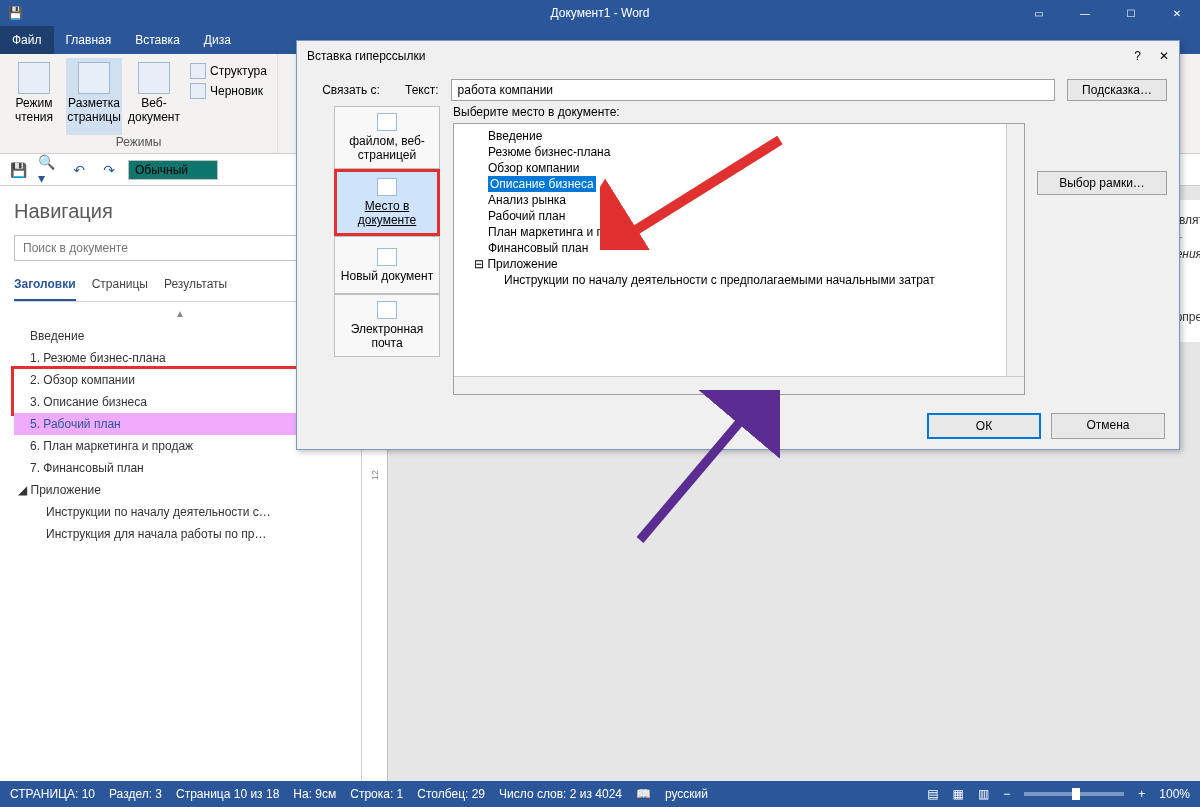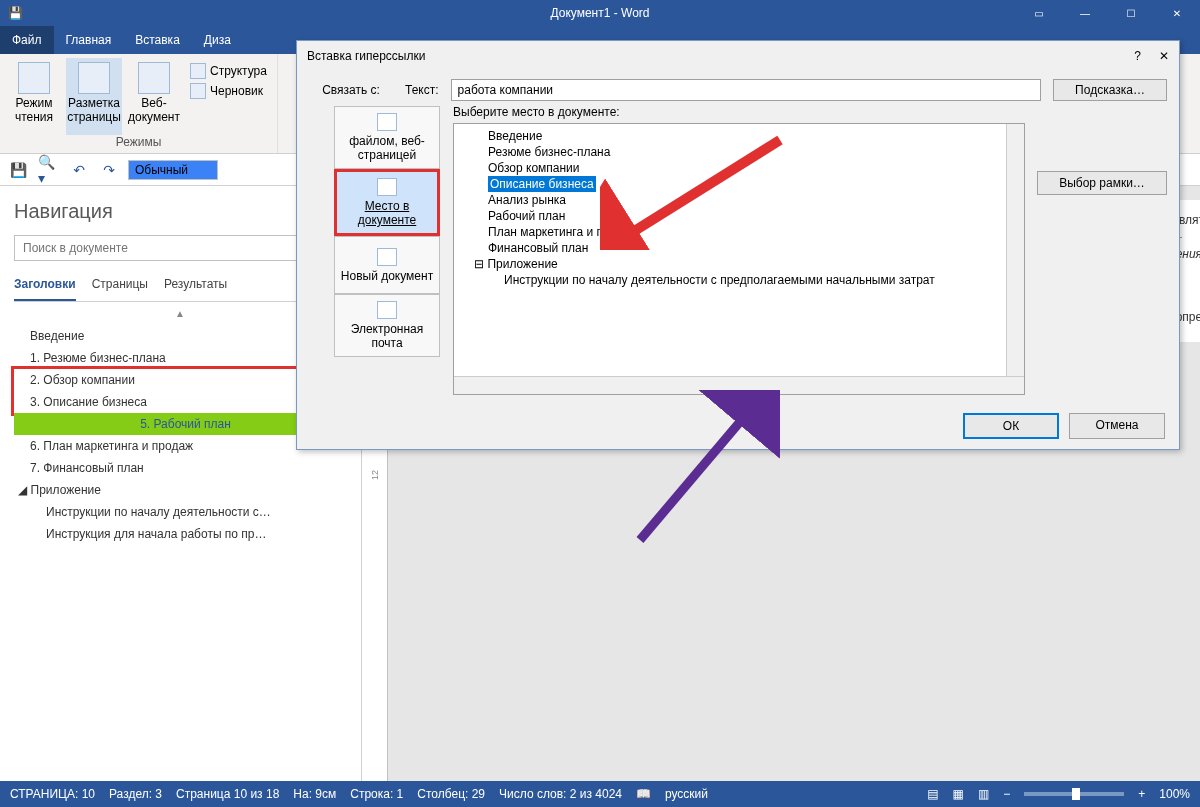--- a/index.html
+++ b/index.html
@@ -24,34 +24,34 @@
 .big-btn { width: 56px; display: flex; flex-direction: column; align-items: center; justify-content: flex-start; padding-top: 4px; gap: 2px; }
 .big-btn .ico { width: 32px; height: 32px; background: #e8eef7; border: 1px solid #9fbad8; }
 .big-btn.active { background: #d0e0f0; align-items: center; }
 .small-btns { display: flex; flex-direction: column; gap: 2px; padding-top: 4px; }
 .small-btn { display: flex; align-items: center; gap: 4px; padding: 1px 4px; }
 .small-btn .ico { width: 16px; height: 16px; background: #e8eef7; border: 1px solid #9fbad8; }
 
 
 .qat-row { height: 32px; border-bottom: 1px solid #d0d0d0; display: flex; align-items: center; padding: 0 8px; gap: 8px; }
 .qat-ico { width: 22px; height: 22px; display: flex; align-items: center; justify-content: center; color: #2b579a; font-size: 14px; }
-.style-box { border: 1px solid #c0c0c0; padding: 2px 24px 2px 6px; background: #3b82f6; min-width: 90px; }
+.style-box { border: 1px solid #c0c0c0; padding: 2px 24px 2px 6px; background: #0f766e; min-width: 90px; }
 
 
 .main-area { display: flex; height: calc(807px - 26px - 28px - 100px - 32px - 26px); }
 .nav-pane { width: 362px; border-right: 1px solid #d0d0d0; background: #fff; padding: 14px 14px 0 14px; overflow: hidden; }
 .nav-title { color: #595959; font-size: 20px; font-weight: normal; }
 .nav-search { width: 100%; border: 1px solid #c0c0c0; padding: 5px 8px; margin: 12px 0; }
 .nav-tabs { display: flex; gap: 16px; border-bottom: 1px solid #d0d0d0; }
 .nav-tabs .t { padding: 4px 0 8px; color: #444; }
 .nav-tabs .t.active { color: #2b579a; border-bottom: 2px solid #2b579a; font-weight: 600; }
 .nav-collapse { text-align: center; margin: 6px 0; color: #888; letter-spacing: 1px; font-size: 10px;}
 .nav-list { font-size: 13px; }
 .nav-list .item { padding: 4px 6px 4px 16px; color: #333; white-space: nowrap; overflow: hidden; text-overflow: ellipsis; }
-.nav-list .item.selected { background: #84cc16; color:#2b579a;text-align:center; }
+.nav-list .item.selected { background: #f0abfc; color:#2b579a; }
 .nav-list .sub { padding-left: 32px; }
 .nav-highlight { border: 3px solid #e03030; margin: -3px; }
 
 
 .doc-area { flex: 1; background: #e6e6e6; position: relative; overflow: hidden; }
 .ruler-v { position: absolute; left: 0; top: 14px; bottom: 0; width: 26px; background: #fff; border-right: 1px solid #c0c0c0; }
 .ruler-v .tick { position: absolute; left: 0; right: 0; font-size: 9px; text-align: center; color: #888; transform: rotate(-90deg);}
 .page { position: absolute; left: 40px; top: 14px; right: 0; background: #fff; padding: 12px 18px 12px 22px; font-family: Cambria, Georgia, serif; font-size: 17px; line-height: 1.45; color: #333; border-left: 2px solid #888;}
 .page .para { margin-bottom: 4px; }
 .page .italic { font-style: italic; }
@@ -67,40 +67,40 @@
 .zoom-slider .thumb { position: absolute; top: -4px; left: 48px; width: 8px; height: 12px; background: #fff; }
 
 
 .dialog { position: absolute; left: 296px; top: 40px; width: 884px; height: 410px; background: #f0f0f0; border: 1px solid #7a99c2; box-shadow: 2px 2px 6px rgba(0,0,0,0.25); display: flex; flex-direction: column; }
 .dialog-title { height: 30px; display: flex; align-items: center; justify-content: space-between; padding: 0 10px; font-size: 13px; }
 .dialog-title .dctrl { display: flex; gap: 18px; font-size: 14px; }
 .dialog-body { flex: 1; display: flex; flex-direction: column; }
 .dialog-row1 { display: flex; padding: 8px 12px 4px; gap: 12px; align-items: center; }
 .dialog-row1 .lbl { width: 84px; text-align: center;}
 .dialog-row1 input { flex: 1; border: 1px solid #a0a0a0; padding: 3px 6px; }
-.dialog-row1 .hint-btn { width: 114px; padding: 3px 0; border: 1px solid #a0a0a0; background: #e8e8e8; text-align: center; }
+.dialog-row1 .hint-btn { width: 100px; padding: 3px 0; border: 1px solid #a0a0a0; background: #e8e8e8; text-align: center; }
 .dialog-main { flex: 1; display: flex; padding: 0 12px 8px; gap: 12px; }
 .link-types { width: 108px; display: flex; flex-direction: column; gap: 0; border: 1px solid transparent; margin-left: 24px;}
 .link-type { border: 1px solid #c0c0c0; background: #f8f8f8; padding: 6px 4px; display: flex; flex-direction: column; align-items: center; gap: 3px; font-size: 11px; text-align: center; min-height: 58px; justify-content:center;}
 .link-type .ico { width: 20px; height: 18px; background: #fff; border: 1px solid #9fbad8; }
 .link-type.active { background: #cfe3fb; border: 3px solid #e03030; position: relative; z-index: 1;}
 .tree-wrap { flex: 1; display: flex; flex-direction: column; }
 .tree-label { padding-bottom: 4px; }
 .tree-box { flex: 1; border: 1px solid #a0a0a0; background: #fff; position: relative; overflow: hidden;}
 .tree-box .sb-v { position:absolute; right:0; top:0; bottom:18px; width:18px; background:#f0f0f0; border-left:1px solid #ccc;}
 .tree-box .sb-h { position:absolute; left:0; right:0; bottom:0; height:18px; background:#f0f0f0; border-top:1px solid #ccc;}
 .tree-items { padding: 4px 6px; font-size: 13px; }
 .tree-items .ti { padding: 1px 2px 1px 28px; }
 .tree-items .ti.sel { background: #0078d7; color: #fff; display: inline-block; margin-left: 28px; padding-left: 2px;}
 .tree-items .ti.root { padding-left: 14px; }
 .tree-items .ti.sub2 { padding-left: 44px; }
 .right-btns { width: 130px; display: flex; flex-direction: column; gap: 6px; padding-top: 20px;}
 .right-btns .rb { border: 1px solid #a0a0a0; background: #e8e8e8; padding: 4px 6px; text-align: center; }
 .dialog-footer { display: flex; justify-content: flex-end; gap: 10px; padding: 10px 14px; }
-.dialog-footer .btn { width: 96px; padding: 4px 0; border: 1px solid #a0a0a0; background: #e8e8e8; text-align: center; }
+.dialog-footer .btn { width: 114px; padding: 4px 0; border: 1px solid #a0a0a0; background: #e8e8e8; text-align: center; }
 .dialog-footer .btn.primary { border: 2px solid #0078d7; }
 
 
 .arrow-red { position: absolute; z-index: 50; }
 .arrow-purple { position: absolute; z-index: 50; }
 </style>
 </head>
 <body>
 
 <div class="titlebar">

